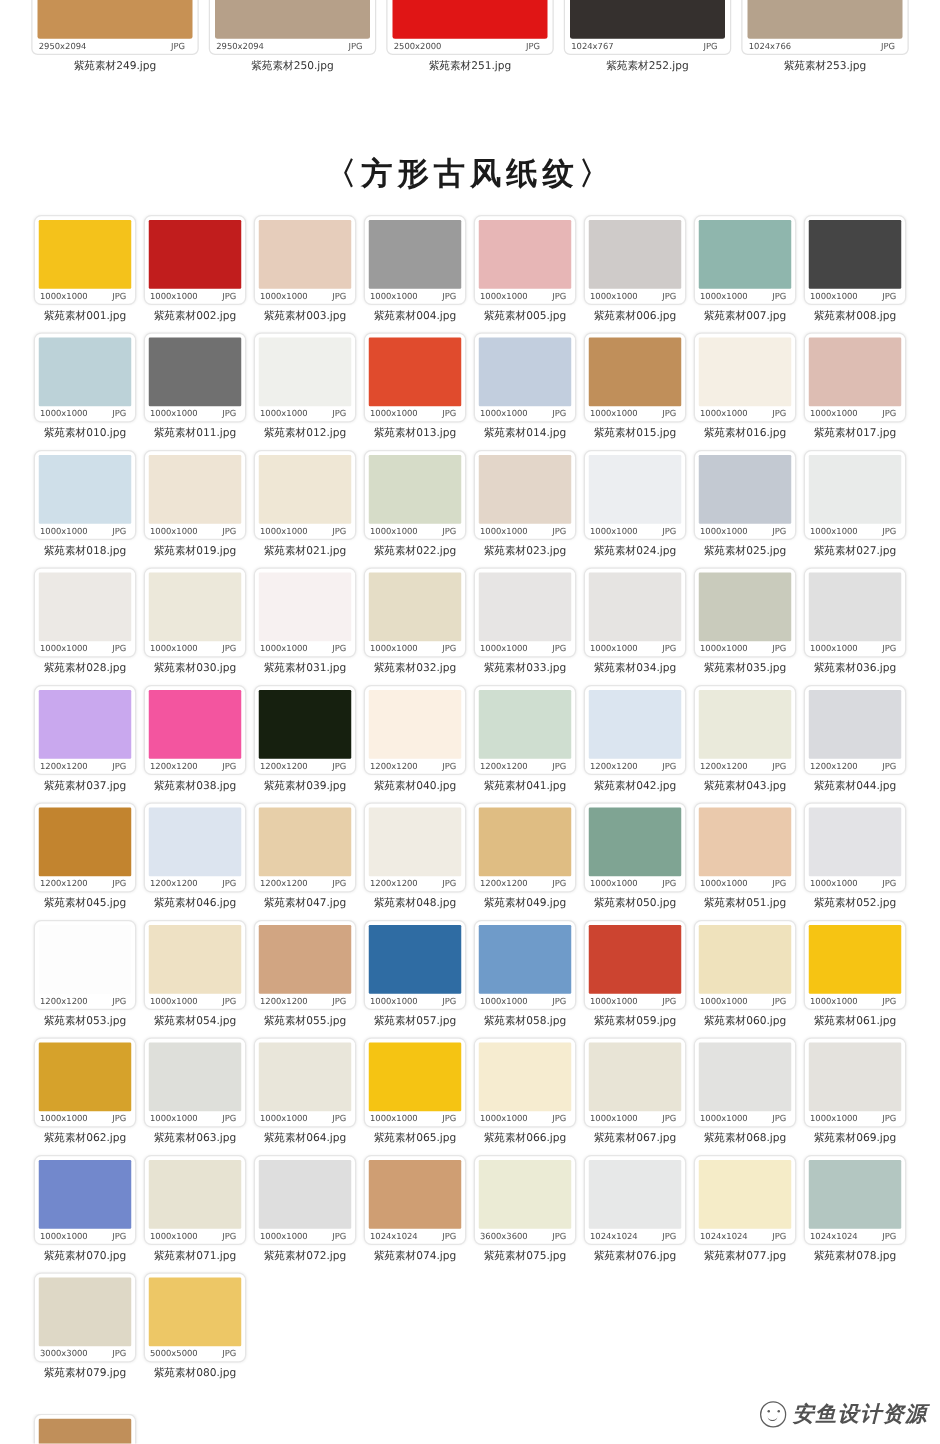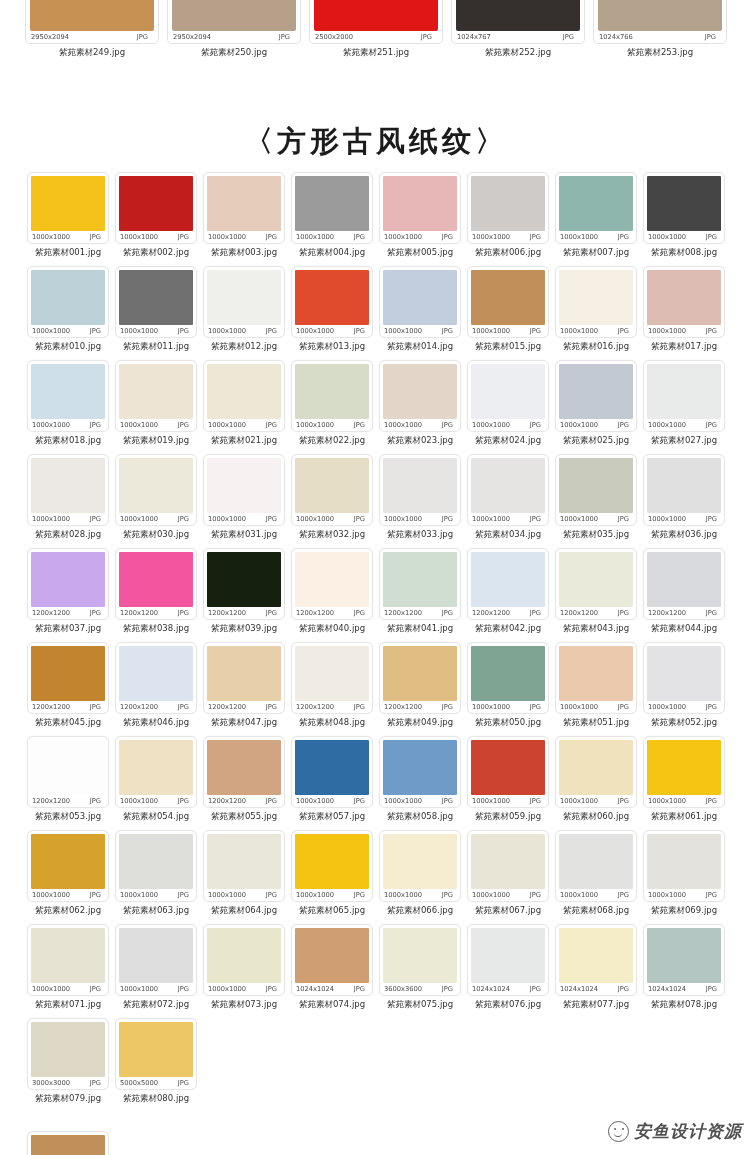--- a/index.html
+++ b/index.html
@@ -36,21 +36,21 @@
   }
 
   
   .section-title{
     position:absolute;
     top:122px;
     left:0;
     width:752px;
     text-align:center;
     font-family:"DejaVu Serif","Liberation Serif",serif;
-    font-size:29px;
+    font-size:25px;
     letter-spacing:4px;
     color:#1b1b1b;
     font-weight:600;
   }
 
   
   .main-grid{
     position:absolute;
     top:172px;
     left:25px;
@@ -844,47 +844,47 @@
         <div class="thumb" style="background:#e4e2dd"></div>
         <div class="meta">
           <span>1000x1000</span>
           <span class="fmt">JPG</span>
         </div>
       </div>
       <div class="fname">紫苑素材069.jpg</div>
     </div>
     <div class="cell">
       <div class="card">
+        <div class="thumb" style="background:#7288cc"></div>
+        <div class="meta">
+          <span>1000x1000</span>
+          <span class="fmt">JPG</span>
+        </div>
+      </div>
+      <div class="fname">紫苑素材070.jpg</div>
+    </div>
+    <div class="cell">
+      <div class="card">
         <div class="thumb" style="background:#e7e3d2"></div>
         <div class="meta">
           <span>1000x1000</span>
           <span class="fmt">JPG</span>
         </div>
       </div>
       <div class="fname">紫苑素材071.jpg</div>
     </div>
     <div class="cell">
       <div class="card">
         <div class="thumb" style="background:#dedede"></div>
         <div class="meta">
           <span>1000x1000</span>
           <span class="fmt">JPG</span>
         </div>
       </div>
       <div class="fname">紫苑素材072.jpg</div>
-    </div>
-    <div class="cell">
-      <div class="card">
-        <div class="thumb" style="background:#e8e7cb"></div>
-        <div class="meta">
-          <span>1000x1000</span>
-          <span class="fmt">JPG</span>
-        </div>
-      </div>
-      <div class="fname">紫苑素材073.jpg</div>
     </div>
     <div class="cell">
       <div class="card">
         <div class="thumb" style="background:#cf9e73"></div>
         <div class="meta">
           <span>1024x1024</span>
           <span class="fmt">JPG</span>
         </div>
       </div>
       <div class="fname">紫苑素材074.jpg</div>

